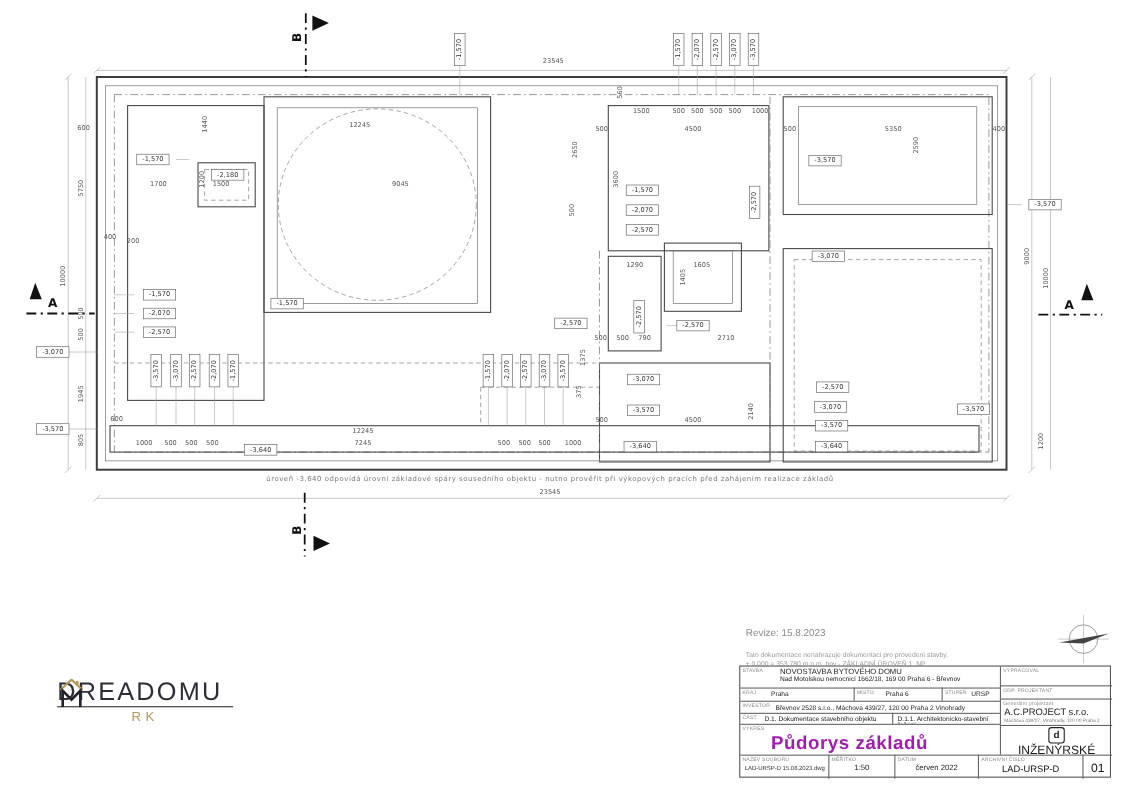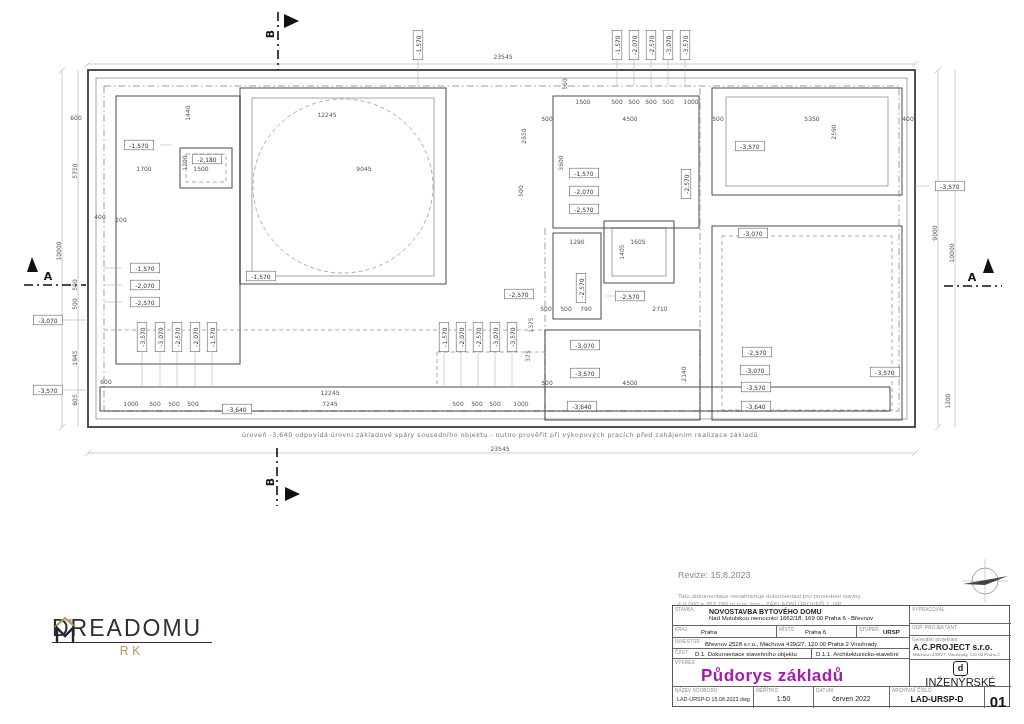--- a/index.html
+++ b/index.html
@@ -23,21 +23,21 @@
   
   .rev{position:absolute;left:678px;top:570px;width:330px}
   .rev-title{font-size:9px;color:#8a8a8a;margin-bottom:12px}
   .rev-note{font-size:6.2px;color:#9a9a9a;line-height:1.35}
   
   .tb{position:absolute;left:672px;top:605px;width:338px;height:102px;border:1.3px solid #555;background:#fff;box-sizing:border-box}
   .cell{position:absolute;box-sizing:border-box;border-left:.8px solid #666;border-top:.8px solid #666;overflow:hidden}
   .cell.nl{border-left:none}.cell.nt{border-top:none}
   .lbl{position:absolute;top:1px;left:2px;font-size:4.6px;color:#8a8a8a;letter-spacing:.2px}
   .v7{font-size:7px;color:#222}.v6{font-size:6px;color:#222}
-  .bold{font-weight:bold}
+  .bold{font-weight:normal}
   .big-title{font-size:17px;font-weight:bold;color:#a21caf;letter-spacing:.5px}
   .center{text-align:center}
   .eng-box{width:13px;height:13px;border:1.6px solid #222;border-radius:3px;margin:1px auto 1px auto;
            font-size:9px;font-weight:bold;color:#222;text-align:center;line-height:12px}
   
   .logo{position:absolute;left:52px;top:617px;width:160px}
   .logo-main{display:flex;align-items:flex-end;color:#2e2e38;font-size:23px;letter-spacing:2px;line-height:1;
              font-family:"Liberation Sans",sans-serif;font-weight:400}
   .logo-rule{border-bottom:1.6px solid #2e2e38;margin-top:2px}
   .logo-sub{text-align:center;color:#b5985a;font-size:12px;letter-spacing:4px;margin-top:1px}
@@ -558,21 +558,21 @@
     </div>
 
     <div class="cell" style="left:236px;top:0;width:102px;height:17px;border-top:none">
       <span class="lbl">VYPRACOVAL</span>
     </div>
     <div class="cell" style="left:236px;top:17px;width:102px;height:12px">
       <span class="lbl">ODP. PROJEKTANT</span>
     </div>
     <div class="cell" style="left:236px;top:29px;width:102px;height:24px">
       <span class="lbl" style="text-transform:none">Generální projektant</span>
-      <div style="font-size:8.5px;font-weight:bold;color:#222;margin:6px 0 0 3px">A.C.PROJECT s.r.o.</div>
+      <div style="font-size:8.5px;font-weight:normal;color:#222;margin:6px 0 0 3px">A.C.PROJECT s.r.o.</div>
       <div style="font-size:4.4px;color:#777;margin-left:3px">Máchova 439/27, Vinohrady, 120 00 Praha 2</div>
     </div>
     <div class="cell" style="left:236px;top:53px;width:102px;height:27px">
       <div class="eng-box">d</div>
       <div class="center" style="font-size:11px;font-weight:normal;color:#222;line-height:1">INŽENÝRSKÉ PROJEKTY</div>
       <div class="center" style="font-size:6.6px;font-weight:bold;color:#222;line-height:1.1">Praha s.r.o</div>
 
     </div>
 
     <div class="cell nl" style="left:0;top:80px;width:80px;height:22px">
@@ -585,17 +585,17 @@
     </div>
     <div class="cell" style="left:140px;top:80px;width:76px;height:22px">
       <span class="lbl">DATUM</span>
       <div class="center v7" style="margin-top:8px">červen 2022</div>
     </div>
     <div class="cell" style="left:216px;top:80px;width:95px;height:22px">
       <span class="lbl">ARCHIVNÍ ČÍSLO</span>
       <div class="center bold" style="font-size:8.5px;margin-top:7px;color:#111">LAD-URSP-D</div>
     </div>
     <div class="cell" style="left:311px;top:80px;width:27px;height:22px">
-      <div class="center bold" style="font-size:15px;margin-top:6px;color:#111">01</div>
+      <div class="center bold" style="font-size:11px;margin-top:6px;color:#111">01</div>
     </div>
   </div>
 
 </div>
 
 </body></html>

